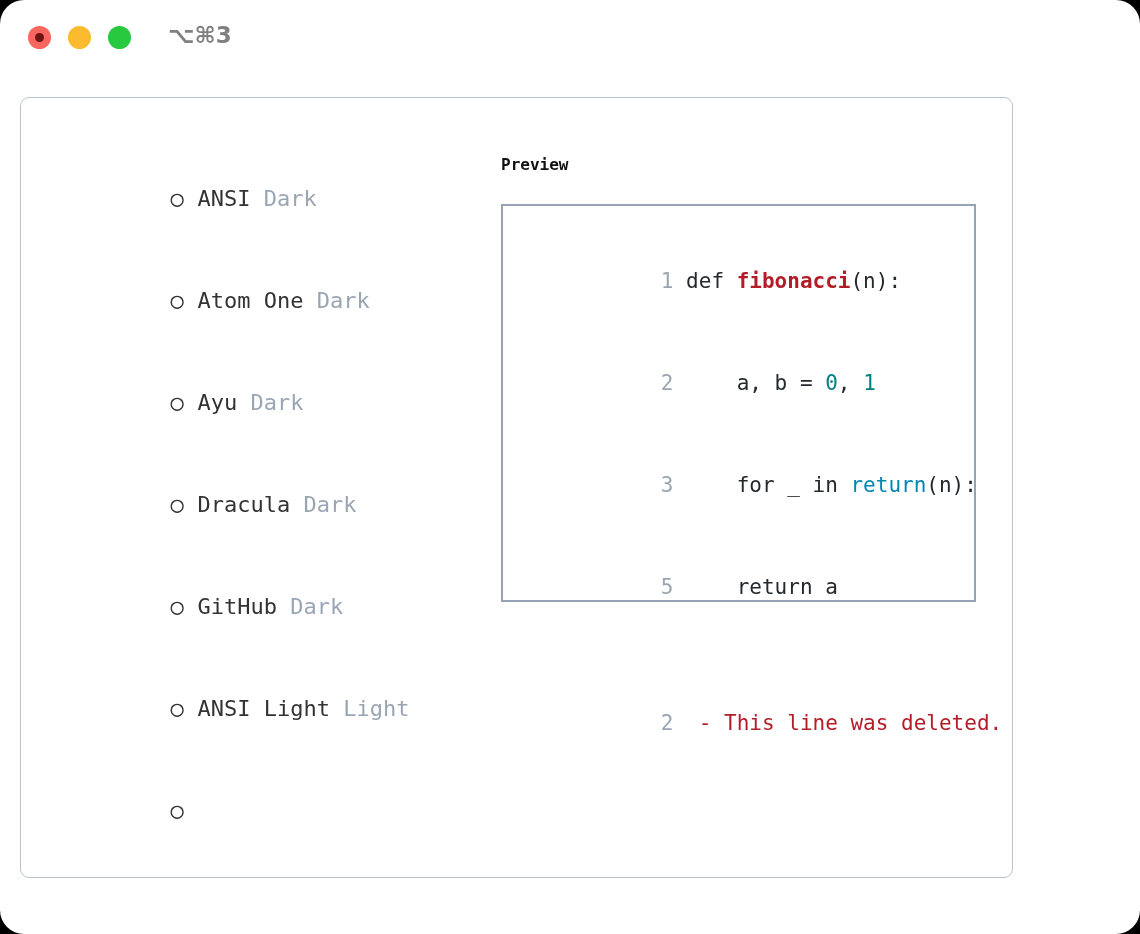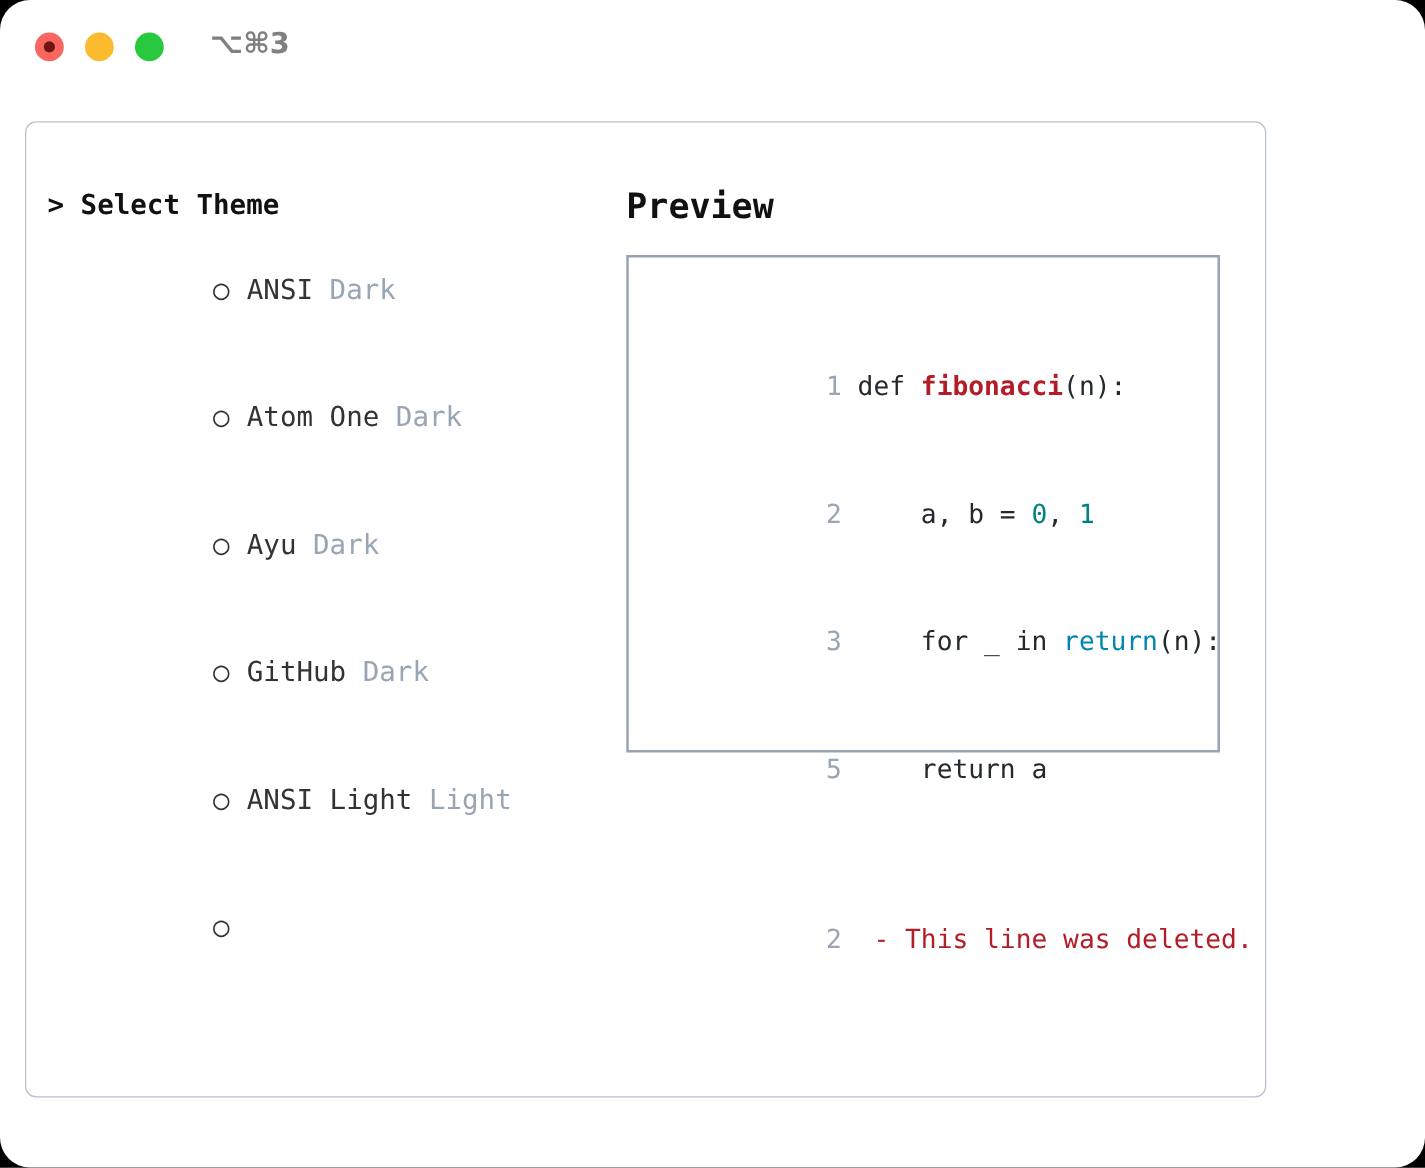--- a/index.html
+++ b/index.html
@@ -107,33 +107,33 @@
   .opt-tag { color: #9aa5b4; }
 
   
   .right-col {
     position: absolute;
     left: 480px;
     top: 50px;
     width: 500px;
   }
   .preview-title {
-    font-size: 28px;
+    font-size: 16px;
     font-weight: bold;
     color: #111111;
     line-height: 34px;
   }
   .preview-box {
     margin-top: 22px;
     width: 475px;
     height: 398px;
     border: 2px solid #97a3b4;
     box-sizing: border-box;
     background: #ffffff;
-    padding: 52px 0 0 18px;
+    padding: 24px 0 0 18px;
   }
 
   .code-line {
     font-size: 21px;
     line-height: 34px;
     white-space: pre;
     color: #24292e;
   }
   .lineno {
     display: inline-block;
@@ -160,31 +160,33 @@
     <div class="dot dot-close"></div>
     <div class="dot dot-min"></div>
     <div class="dot dot-max"></div>
     <div class="shortcut">⌥⌘3</div>
   </div>
 
   <div class="panel">
 
     <div class="left-col">
 
-      <div class="section-header">&gt; Select Theme</div>
 
       <div>
         <div class="opt-row">
           <span class="bullet">○</span><span class="opt-label">ANSI</span><span> </span><span class="opt-tag">Dark</span>
         </div>
         <div class="opt-row">
           <span class="bullet">○</span><span class="opt-label">Atom One</span><span> </span><span class="opt-tag">Dark</span>
         </div>
         <div class="opt-row">
           <span class="bullet">○</span><span class="opt-label">Ayu</span><span> </span><span class="opt-tag">Dark</span>
+        </div>
+        <div class="opt-row">
+          <span class="bullet">○</span><span class="opt-label">Dracula</span><span> </span><span class="opt-tag">Dark</span>
         </div>
         <div class="opt-row">
           <span class="bullet">○</span><span class="opt-label">GitHub</span><span> </span><span class="opt-tag">Dark</span>
         </div>
         <div class="opt-row">
           <span class="bullet">○</span><span class="opt-label">ANSI Light</span><span> </span><span class="opt-tag">Light</span>
         </div>
         <div class="opt-row">
           <span class="bullet">○</span>
         </div>

